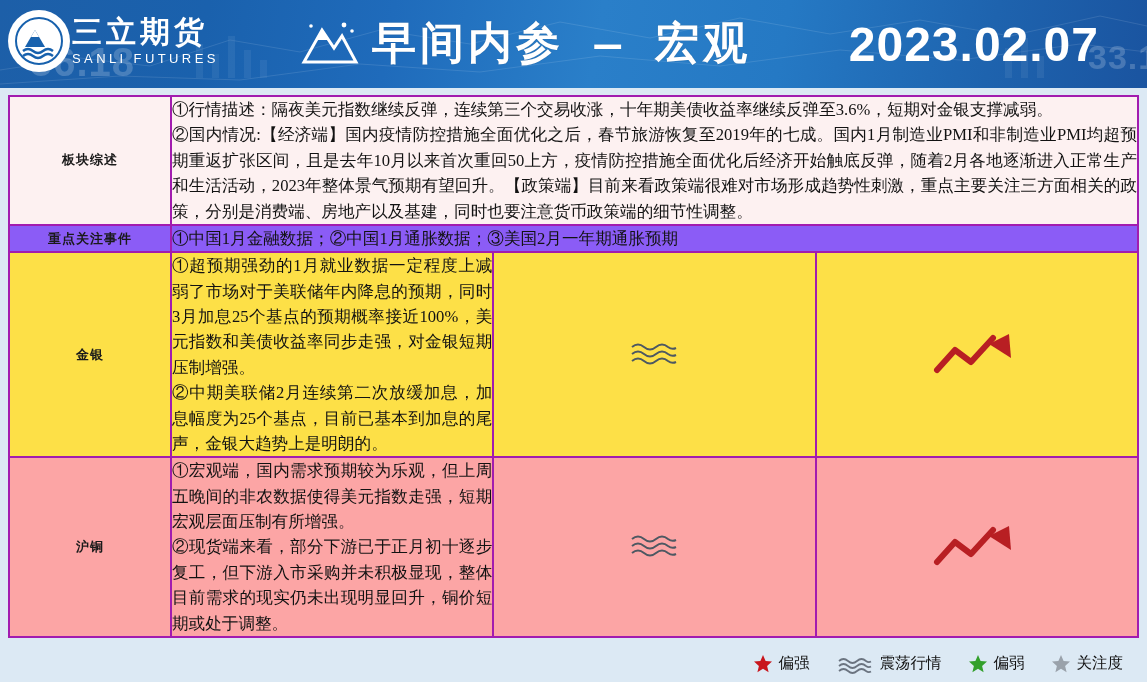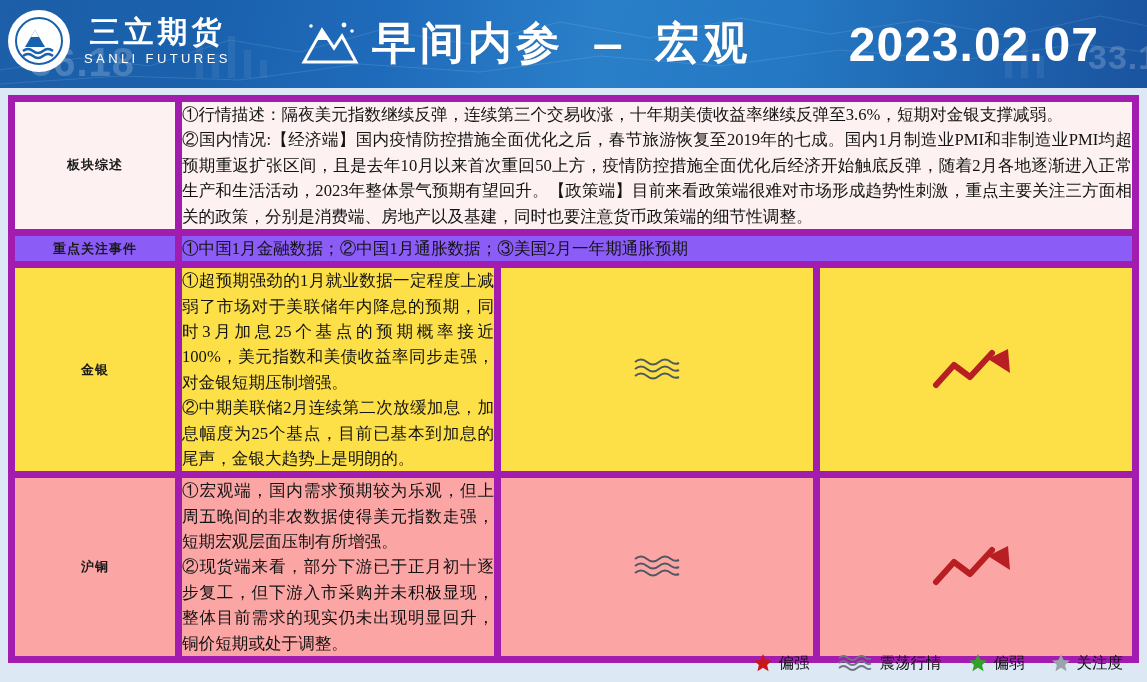--- a/index.html
+++ b/index.html
@@ -51,24 +51,23 @@
     width: 62px;
     height: 62px;
     border-radius: 50%;
     background: #ffffff;
     display: flex;
     align-items: center;
     justify-content: center;
     flex: none;
   }
   .logo-text {
-    margin-left: 14px;
+    margin-left: 2px;
     color: #ffffff;
     line-height: 1;
-    text-align: center;
   }
   .logo-text .cn {
     font-size: 30px;
     font-weight: bold;
     letter-spacing: 4px;
     font-family: "Liberation Serif", serif;
     display: block;
   }
   .logo-text .en {
     font-size: 13px;
@@ -118,21 +117,21 @@
     padding: 7px 8px 0 8px;
   }
 
   table.grid {
     width: 1131px;
     border-collapse: collapse;
     table-layout: fixed;
     background: #ffffff;
   }
   table.grid td, table.grid th {
-    border: 7px solid #a21caf;
+    border: 2px solid #a21caf;
     vertical-align: middle;
     padding: 0;
   }
 
   .lbl {
     width: 160px;
     text-align: center;
     font-size: 13px;
     font-weight: bold;
     color: #1a1a1a;
@@ -171,21 +170,21 @@
     right: 24px;
     bottom: 8px;
     display: flex;
     align-items: center;
     gap: 26px;
     font-size: 15.5px;
     color: #111111;
   }
   .legend .item {
     display: flex;
-    align-items: flex-start;
+    align-items: flex-end;
     gap: 6px;
   }
 
   .ico { display: inline-block; line-height: 0; }
 </style>
 </head>
 <body>
 
 <div class="header">
 

